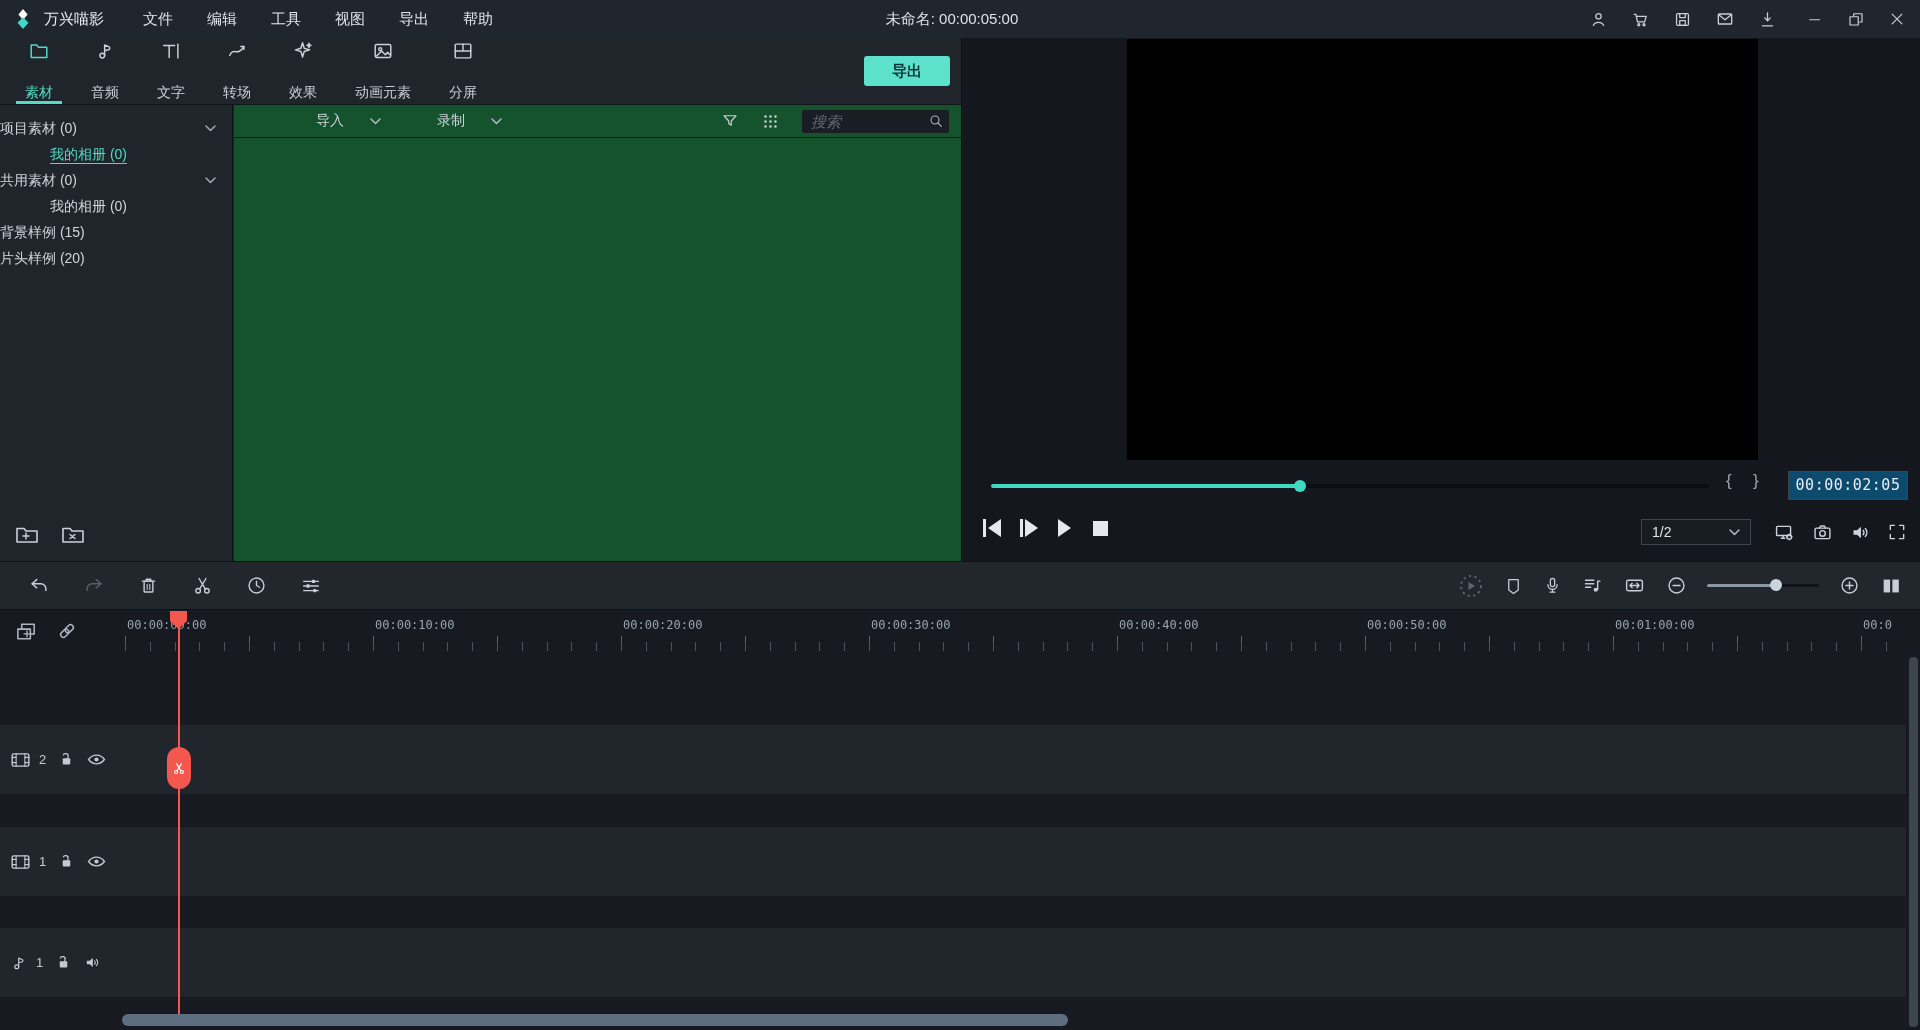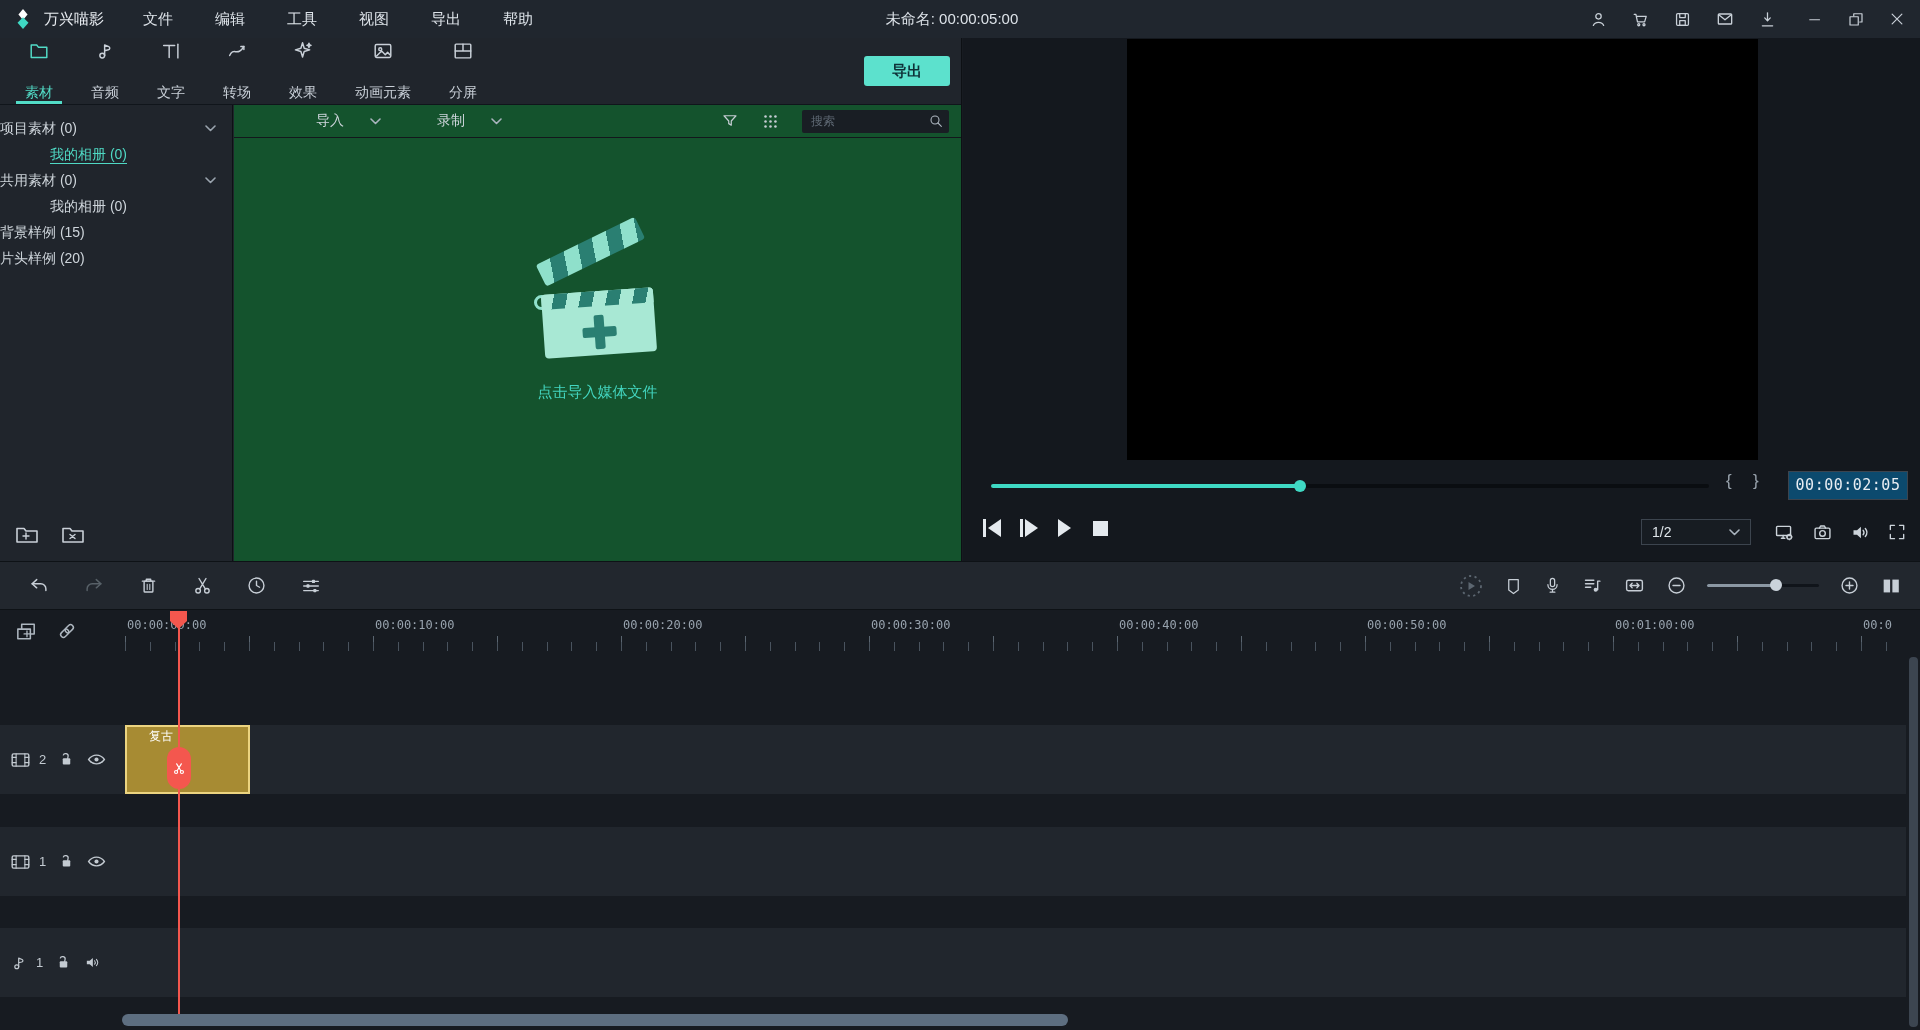--- a/index.html
+++ b/index.html
@@ -5,21 +5,21 @@
   html,body{margin:0;padding:0;}
   body{width:1920px;height:1030px;position:relative;overflow:hidden;background:#171b21;
        font-family:"Liberation Sans","DejaVu Sans",sans-serif;-webkit-font-smoothing:antialiased;}
   svg{display:block;}
   .ic{stroke:currentColor;fill:none;stroke-width:1.6;stroke-linecap:round;stroke-linejoin:round;}
 
   
   .titlebar{position:absolute;left:0;top:0;width:1920px;height:38px;background:#20262e;display:flex;align-items:center;z-index:40;}
   .logo{margin-left:12px;}
   .appname{margin-left:10px;font-size:15px;color:#e9edf2;}
-  .menus{display:flex;margin-left:22px;gap:8px;}
+  .menus{display:flex;margin-left:22px;}
   .menu-item{padding:0 17px;font-size:15px;color:#dde3e9;line-height:38px;cursor:default;}
   .title-center{position:absolute;left:0;right:16px;text-align:center;font-size:15px;color:#dce2e8;pointer-events:none;}
   .tb-icons{position:absolute;right:14px;top:0;height:38px;display:flex;align-items:center;gap:23px;color:#c9d0d8;}
 
   
   .left-panel{position:absolute;left:0;top:38px;width:962px;height:523px;background:#20252c;border-right:1px solid #0d1014;box-sizing:border-box;}
   .tabbar{position:absolute;left:0;top:0;right:0;height:66px;border-bottom:1px solid #10151b;display:flex;padding-left:6px;}
   .ptab{display:flex;flex-direction:column;align-items:center;justify-content:center;gap:22px;padding:0 19px;font-size:14px;color:#c9d0d8;position:relative;cursor:pointer;}
   .ptab.active{color:#52dcc7;}
   .ptab.active::after{content:"";position:absolute;left:10px;right:10px;bottom:0;height:3px;background:#52dcc7;}
@@ -37,21 +37,21 @@
   .lib-actions{position:absolute;left:14px;bottom:14px;display:flex;gap:20px;color:#c9d0d8;}
   .collapse-handle{position:absolute;left:234px;top:280px;width:12px;height:24px;color:#6a7682;font-size:12px;line-height:24px;cursor:pointer;}
 
   .media-content{position:absolute;left:234px;top:67px;right:0;bottom:0;background:#14532d;}
   .media-toolbar{position:absolute;left:0;top:0;right:0;height:33px;border-bottom:1px solid #13171c;display:flex;align-items:center;color:#ced5db;font-size:14px;box-sizing:border-box;}
   .mt-import{margin-left:82px;cursor:pointer;}
   .mt-chev{margin-left:26px;color:#aab4be;}
   .mt-record{margin-left:56px;cursor:pointer;}
   .mt-right{margin-left:auto;display:flex;align-items:center;gap:23px;margin-right:12px;color:#c6cdd4;}
   .searchbox{position:relative;width:147px;height:23px;background:#191e24;border-radius:2px;}
-  .searchbox input{width:100%;height:100%;background:transparent;border:none;outline:none;color:#d6dce2;font-size:12px;padding:0 26px 0 9px;box-sizing:border-box;font-family:inherit;}
+  .searchbox input{width:100%;height:100%;background:transparent;border:none;outline:none;color:#d6dce2;font-size:15px;padding:0 26px 0 9px;box-sizing:border-box;font-family:inherit;font-style:italic;}
   .searchbox input::placeholder{color:#5e6873;}
   .search-ic{position:absolute;right:5px;top:3px;color:#aeb7c0;}
 
   .empty-state{position:absolute;left:0;right:0;top:140px;display:flex;flex-direction:column;align-items:center;gap:20px;cursor:pointer;}
   .clapper{position:relative;width:150px;height:118px;}
   .flap{position:absolute;left:22px;top:16px;width:110px;height:24px;border-radius:3px;
         background:repeating-linear-gradient(105deg,#8fe0cb 0 15px,#2a7f72 15px 30px);
         transform:rotate(-26deg);transform-origin:4px 22px;}
   .hinge{position:absolute;left:11px;top:50px;width:9px;height:9px;border:3px solid #8fe0cb;border-radius:50%;}
   .clap-body{position:absolute;left:20px;top:46px;width:112px;height:64px;background:#a8e8d4;border-radius:4px;transform:rotate(-4deg);}
@@ -341,31 +341,20 @@
           <span class="search-ic">
               <svg class="ic" width="16" height="16" viewBox="0 0 24 24">
                 <circle cx="10.5" cy="10.5" r="6"></circle>
                 <path d="M15 15l5 5"></path>
               </svg>
             </span>
         </span>
       </span>
     </div>
 
-    <div class="empty-state">
-      <div class="clapper">
-        <div class="flap"></div>
-        <div class="hinge"></div>
-        <div class="clap-body">
-          <div class="clap-band"></div>
-          <div class="clap-plus"></div>
-        </div>
-      </div>
-      <div class="empty-label">点击导入媒体文件</div>
-    </div>
   </div>
 </div>
 
 <div class="preview-panel">
   <div class="video-frame"></div>
 
   <div class="seek-track">
     <div class="seek-fill" style="width: 43%;"></div>
     <div class="seek-dot" style="left: 43%;"></div>
   </div>
@@ -621,23 +610,20 @@
         </span>
       <span class="tk-b">
           <svg width="17" height="17" viewBox="0 0 24 24">
             <polygon points="4,9.5 8,9.5 12.5,5.5 12.5,18.5 8,14.5 4,14.5" fill="currentColor"></polygon>
             <path d="M15 9.5a4 4 0 0 1 0 5M17.5 7.5a7 7 0 0 1 0 9" stroke="currentColor" stroke-width="1.5" fill="none" stroke-linecap="round"></path>
           </svg>
         </span>
     </div>
   </div>
 
-  <div class="clip">
-    <span class="clip-label">复古</span>
-  </div>
 
   <div class="playhead-line"></div>
   <div class="playhead-handle"></div>
   <div class="cut-badge">
     <svg class="ic" width="14" height="15" viewBox="0 0 24 24" style="stroke-width:2;">
         <circle cx="7" cy="18" r="2.6"></circle>
         <circle cx="17" cy="18" r="2.6"></circle>
         <path d="M8.8 15.8 16 4M15.2 15.8 8 4"></path>
       </svg>
   </div>

